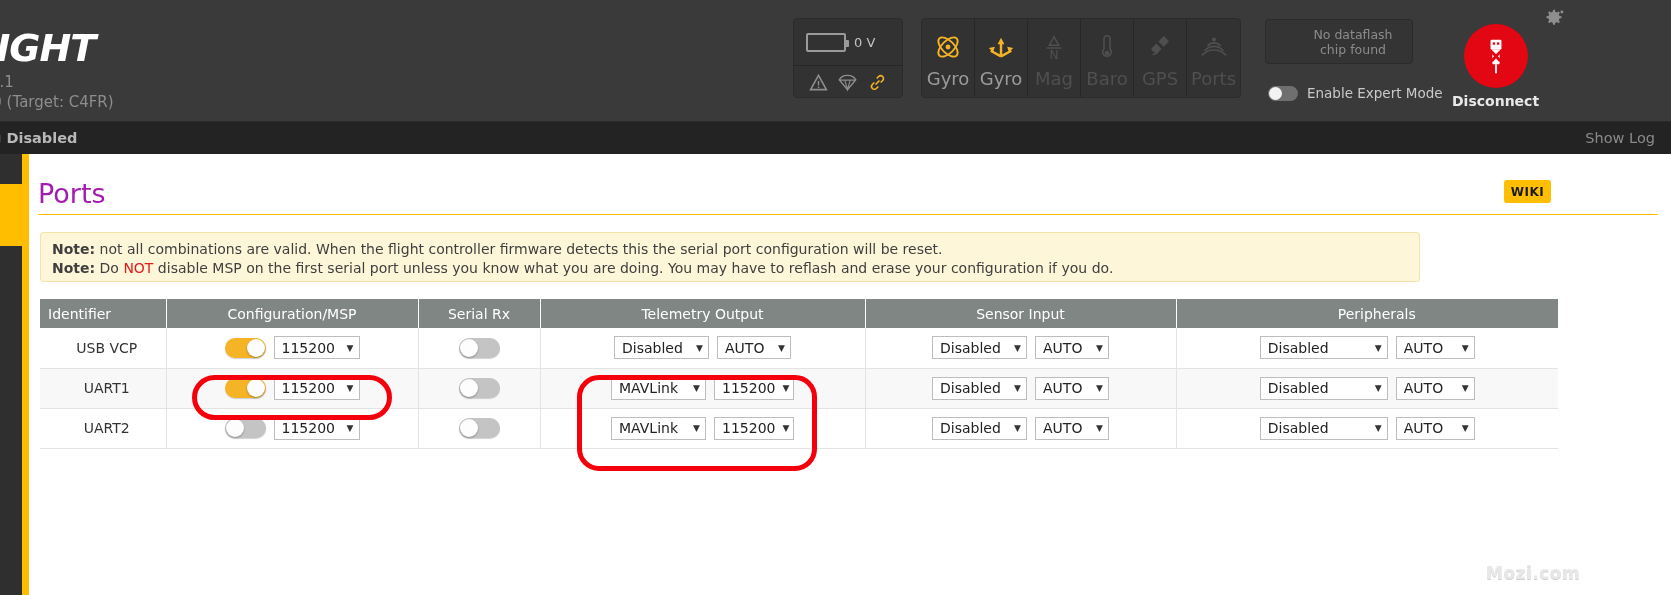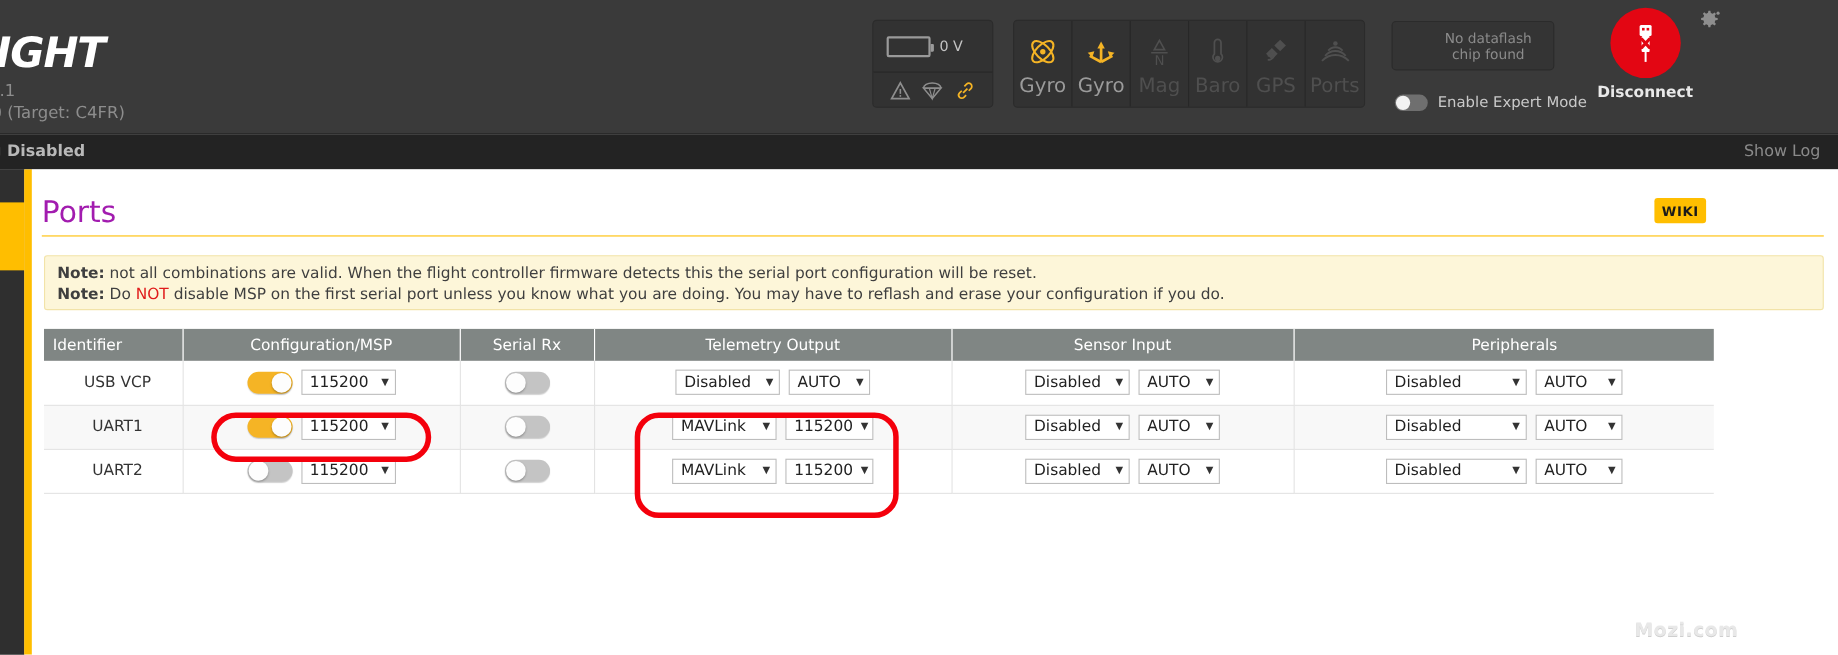--- a/index.html
+++ b/index.html
@@ -99,21 +99,21 @@
     width: 30px; height: 15px; border-radius: 8px;
     background: #6f6f6f; position: relative;
   }
   .toggle-sm:after {
     content: ""; position: absolute; left: 1px; top: 1px;
     width: 13px; height: 13px; border-radius: 50%; background: #f2f2f2;
   }
   .expert-label { color: #c9c9c9; font-size: 13.5px; margin-left: 9px; }
 
   
-  .disconnect { position: absolute; left: 1452px; top: 7px; text-align: left; }
+  .disconnect { position: absolute; left: 1452px; top: 24px; text-align: left; }
   .disc-circle {
     width: 64px; height: 64px; border-radius: 50%;
     background: #e30613; margin: 0 auto;
     display: flex; align-items: center; justify-content: center;
   }
   .disc-label {
     color: #e9e9e9; font-size: 14px; font-weight: bold; margin-top: 5px;
   }
   .gear {
     position: absolute; left: 1543px; top: 8px;
@@ -170,21 +170,21 @@
     position: absolute; left: 1475px; top: 26px;
     width: 47px; height: 23px;
     background: #ffbe00; border-radius: 3px;
     color: #1a1a1a; font-size: 12px; font-weight: bold;
     display: flex; align-items: center; justify-content: center;
     letter-spacing: 0.5px;
   }
 
   .note-box {
     position: absolute; left: 11px; top: 78px;
-    width: 1618px; height: 50px;
+    width: 1380px; height: 50px;
     background: #fdf6d9; border: 1px solid #f2e3a8;
     border-radius: 3px;
     padding: 7px 0 0 11px;
   }
   .note-line { font-size: 14px; color: #3f3f3f; line-height: 19px; white-space: nowrap; }
   .note-line b { font-weight: bold; }
   .note-not { color: #e01b1b; }
 
   
   .ports-table {

